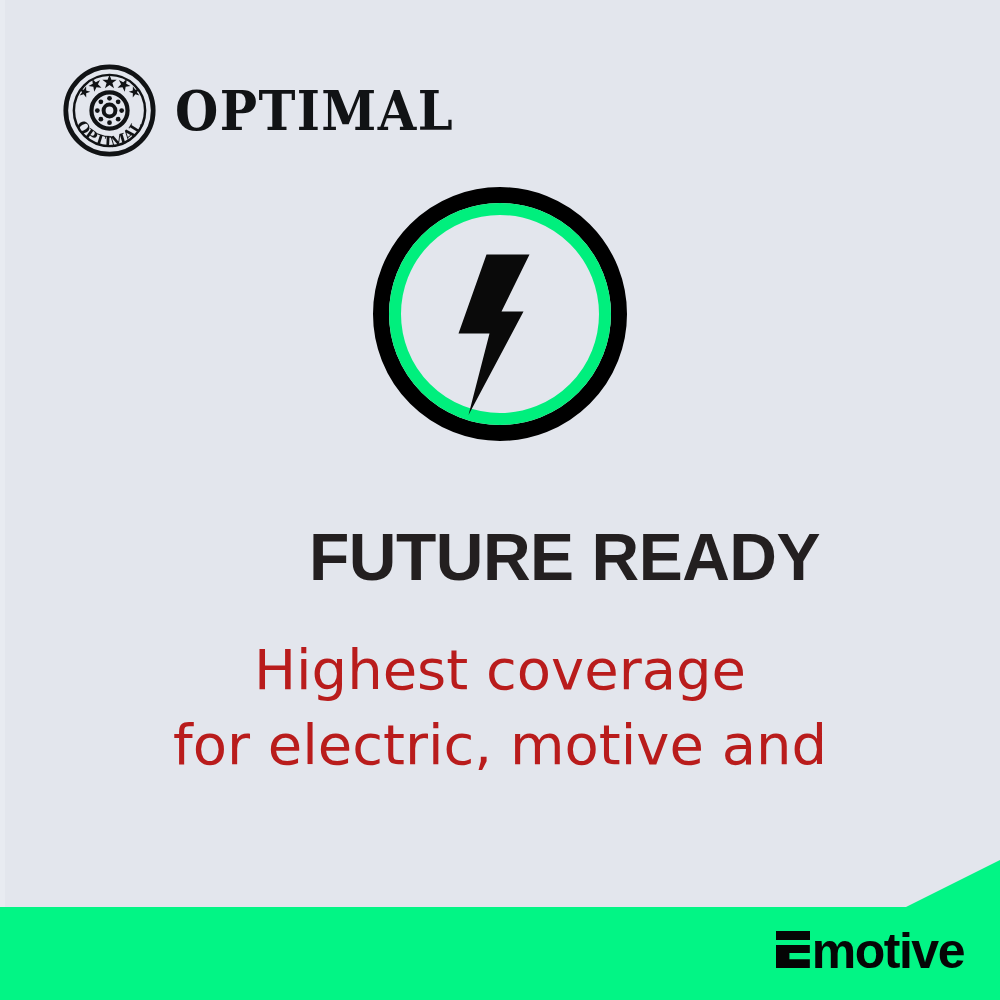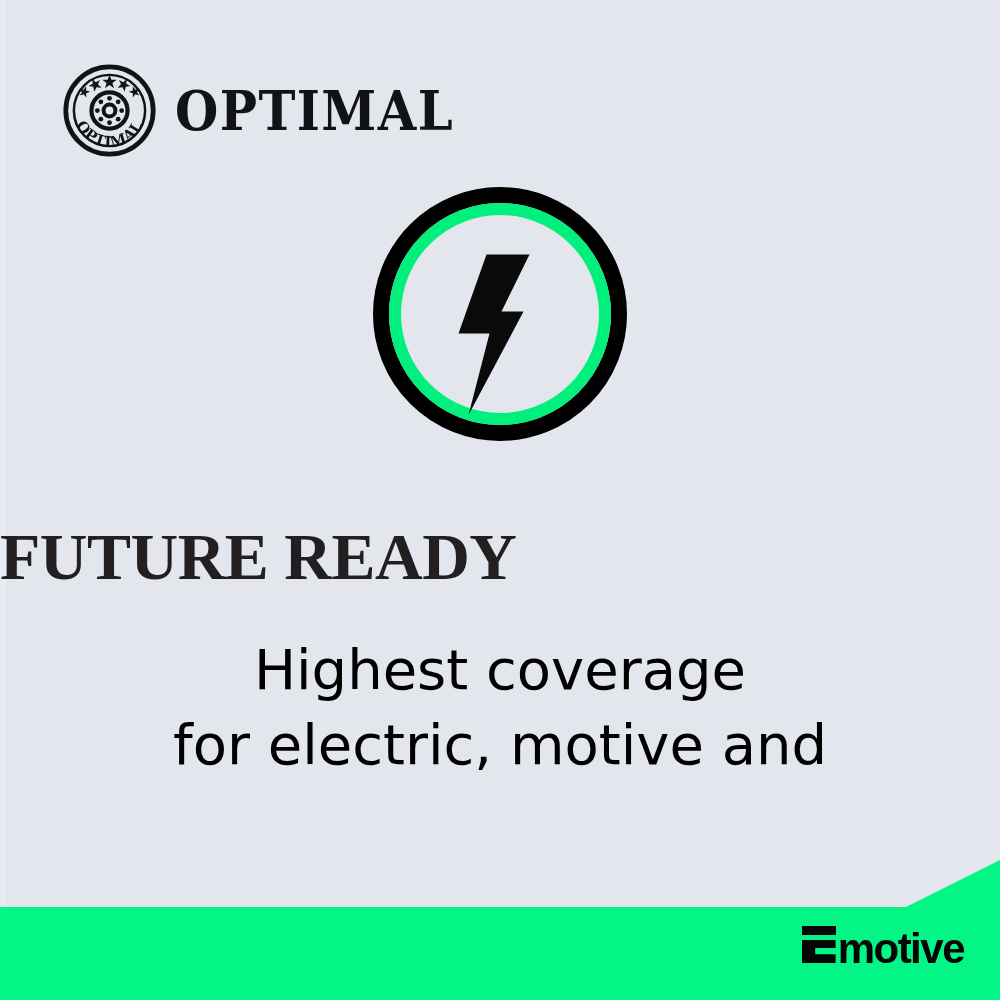--- a/index.html
+++ b/index.html
@@ -71,42 +71,42 @@
     width: 254px;
     height: 254px;
   }
 
   
   .headline {
     position: absolute;
     left: 0;
     top: 524px;
     width: 820px;
-    text-align: left;
-    font-family: Liberation Serif, serif;
+    text-align: right;
+    font-family: Liberation Sans, sans-serif;
     font-weight: 700;
     font-size: 66px;
     letter-spacing: -0.5px;
     color: #231f20;
     line-height: 1;
     white-space: nowrap;
   }
 
   
   .subcopy {
     position: absolute;
     left: 0;
     top: 632px;
     width: 1000px;
     text-align: center;
     font-family: "DejaVu Sans", sans-serif;
     font-weight: 400;
     font-size: 56px;
     line-height: 75px;
-    color: #000000;
+    color: #b91c1c;
   }
   .subcopy .line {
     display: block;
     white-space: nowrap;
   }
 
   
   .banner {
     position: absolute;
     left: 0;
@@ -123,21 +123,21 @@
     height: 48px;
     background: #02f585;
     clip-path: polygon(100% 0, 100% 100%, 0 100%);
   }
   .banner-logo {
     position: absolute;
     right: 36px;
     top: 926px;
     font-family: "Liberation Sans", sans-serif;
     font-weight: 700;
-    font-size: 42px;
+    font-size: 50px;
     letter-spacing: -1.5px;
     color: #050505;
     line-height: 1;
     display: flex;
     align-items: baseline;
     white-space: nowrap;
     padding-left: 20px;
   }
   .banner-logo .glyph-e {
     position: relative;

